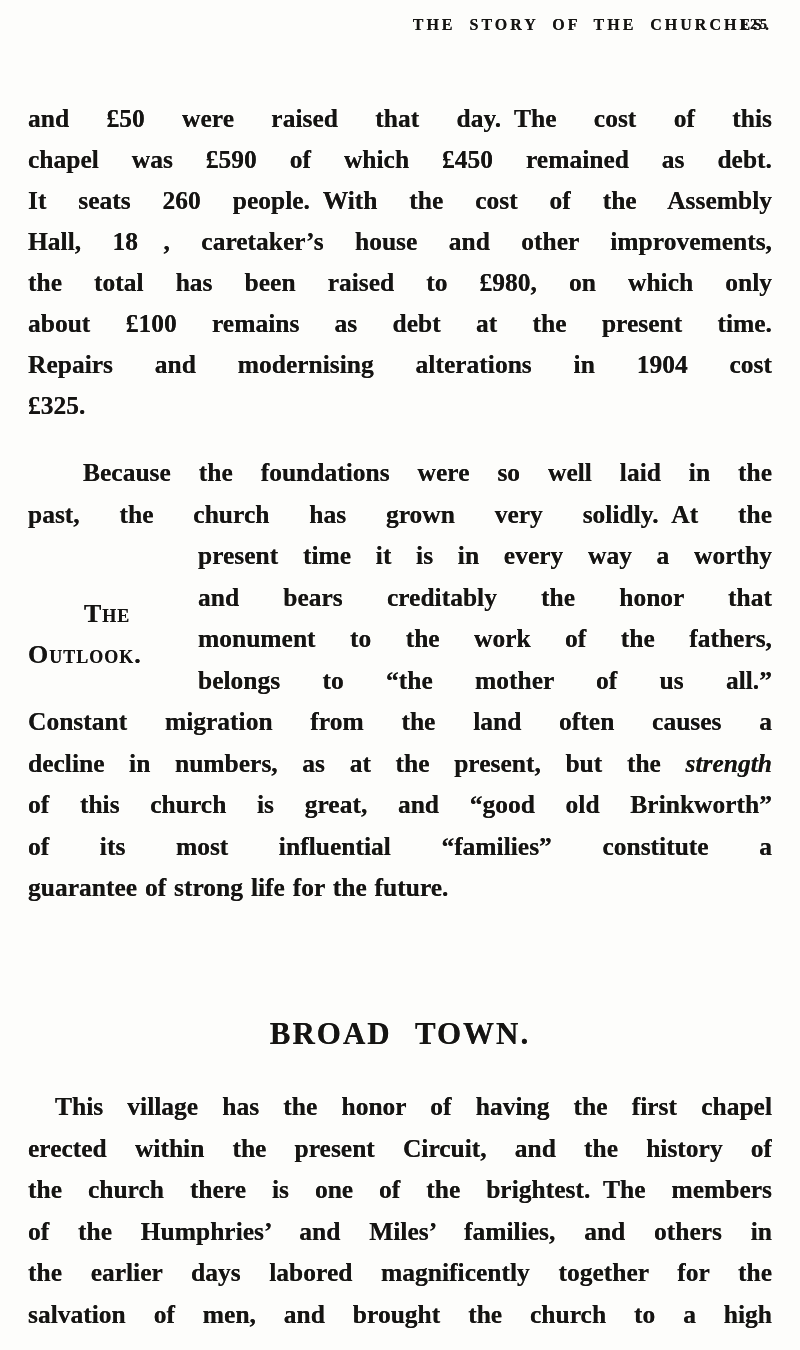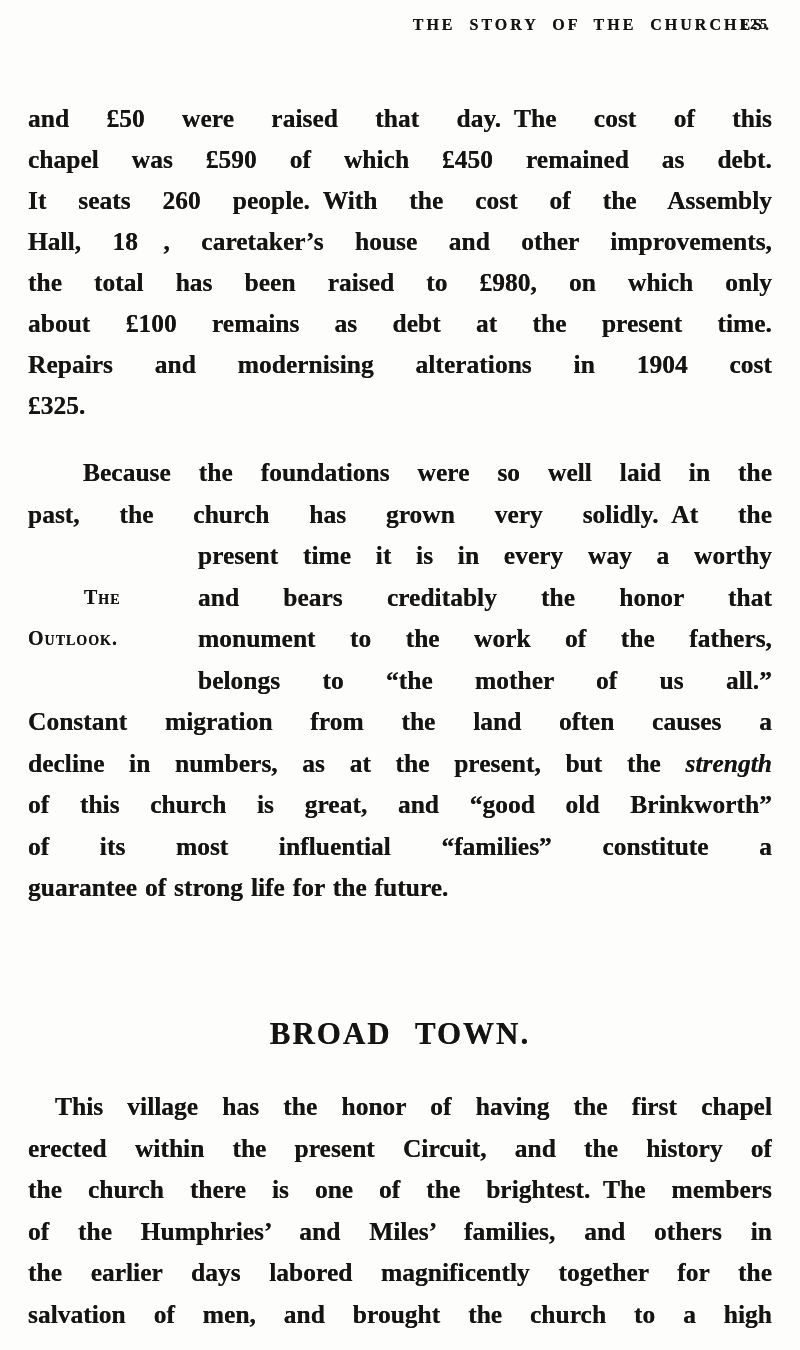--- a/index.html
+++ b/index.html
@@ -61,24 +61,25 @@
     text-align: left;
     text-align-last: left;
     -moz-text-align-last: left;
   }
   .line.side-indent { margin-left: 170px; }
 
   
   .sidenote-line {
     position: absolute;
     font-variant: small-caps;
-    font-size: 20px;
+    font-size: 26px;
     line-height: 41.5px;
     letter-spacing: 1px;
     text-align: center;
+    margin-top: 16px;
   }
   #sidenote-word1 { top: 124.5px; left: 56px; }
   #sidenote-word2 { top: 166px;   left: 0; }
 
   
   .section-heading {
     position: absolute;
     top: 1013px; left: 0; right: 0;
     text-align: center;
     font-size: 31px;

